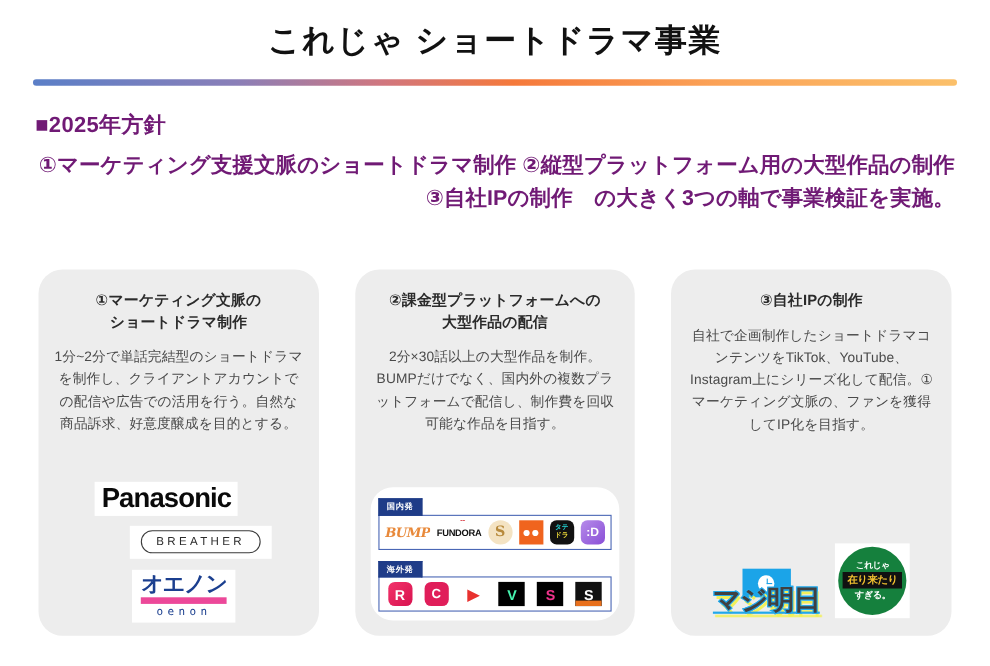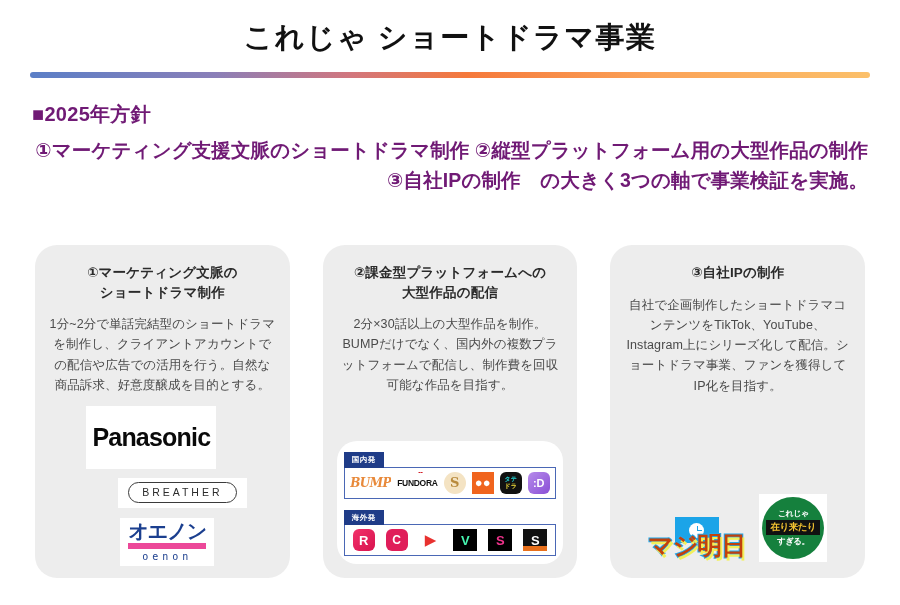--- a/index.html
+++ b/index.html
@@ -102,21 +102,21 @@
   }
 
   
   .logo-panasonic {
     font-size: 25px;
     font-weight: bold;
     color: #0a0a0a;
     letter-spacing: -0.8px;
     font-family: "Liberation Sans", sans-serif;
     background: #ffffff;
-    padding: 17px 6px;
+    padding: 1px 6px;
     align-self: center;
     margin-left: -22px;
   }
   .logo-breather {
     margin-top: 9px;
     margin-left: 40px;
     background: #ffffff;
     padding: 4px 10px 5px 10px;
     display: flex;
     align-items: center;
@@ -297,25 +297,26 @@
     content: ""; position: absolute; left: 50%; top: 3px;
     width: 1.5px; height: 5px; background: #1ba4e8;
   }
   .maji-clock::after {
     content: ""; position: absolute; left: 50%; top: 7px;
     width: 5px; height: 1.5px; background: #1ba4e8;
   }
   .maji-text {
     position: relative; z-index: 2;
     font-size: 25px; font-weight: bold;
-    color: #c2410c;
+    color: #404040;
     letter-spacing: -1px;
     -webkit-text-stroke: 2px #22a8ea;
     paint-order: stroke fill;
     text-shadow: 2px 3px 0 #f2f05a;
+    text-decoration: underline;
   }
   .logo-arikitari {
     width: 68px; height: 68px;
     background: #ffffff;
     display: flex; align-items: center; justify-content: center;
     padding: 3px;
   }
   .arikitari-circle {
     width: 100%; height: 100%;
     border-radius: 50%;
@@ -400,21 +401,21 @@
         </div>
 
       </div>
     </div>
   </div>
 
   <div class="card">
     <div class="card-title">
       <div>③自社IPの制作</div>
     </div>
-    <div class="card-desc">自社で企画制作したショートドラマコンテンツをTikTok、YouTube、Instagram上にシリーズ化して配信。ショートドラマ事業、ファンを獲得してIP化を目指す。</div>
+    <div class="card-desc">自社で企画制作したショートドラマコンテンツをTikTok、YouTube、Instagram上にシリーズ化して配信。①マーケティング文脈の、ファンを獲得してIP化を目指す。</div>
     <div class="card-logos">
       <div class="ip-logos">
         <div class="logo-majiashita">
           <span class="maji-badge">
             <span class="maji-clock"></span>
           </span>
           <span class="maji-text">マジ明日</span>
         </div>
         <div class="logo-arikitari">
           <div class="arikitari-circle">

